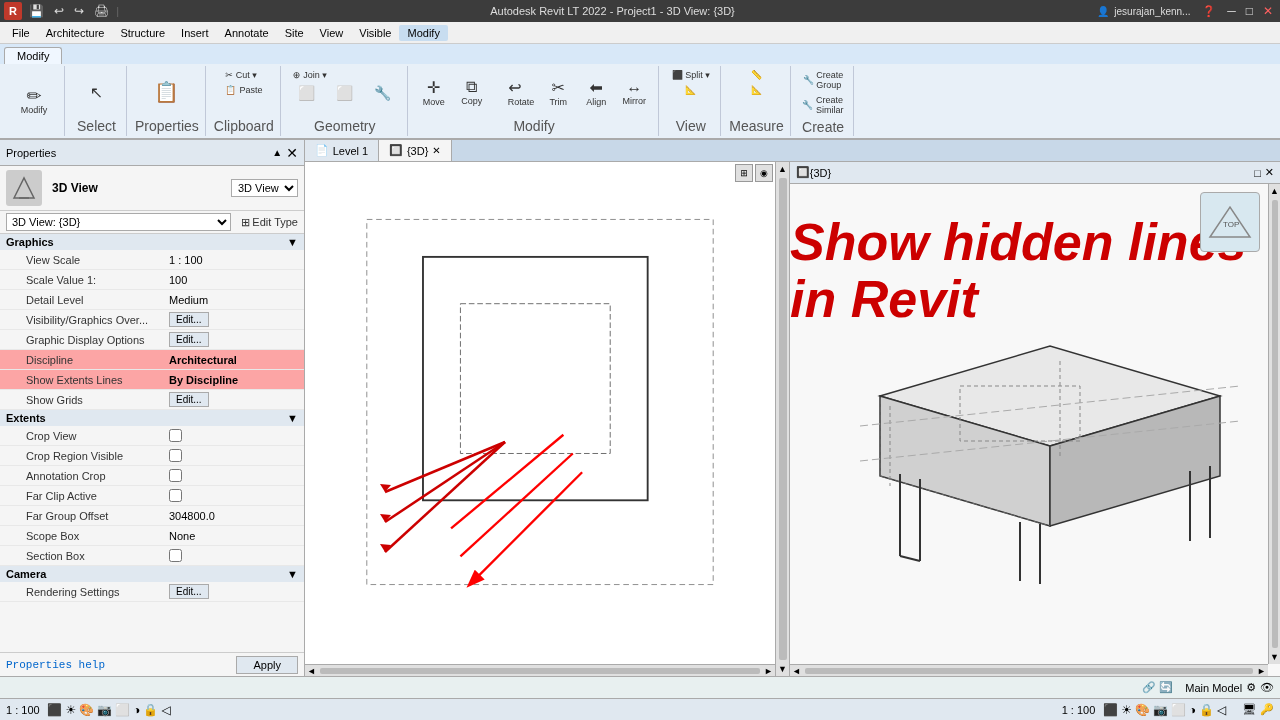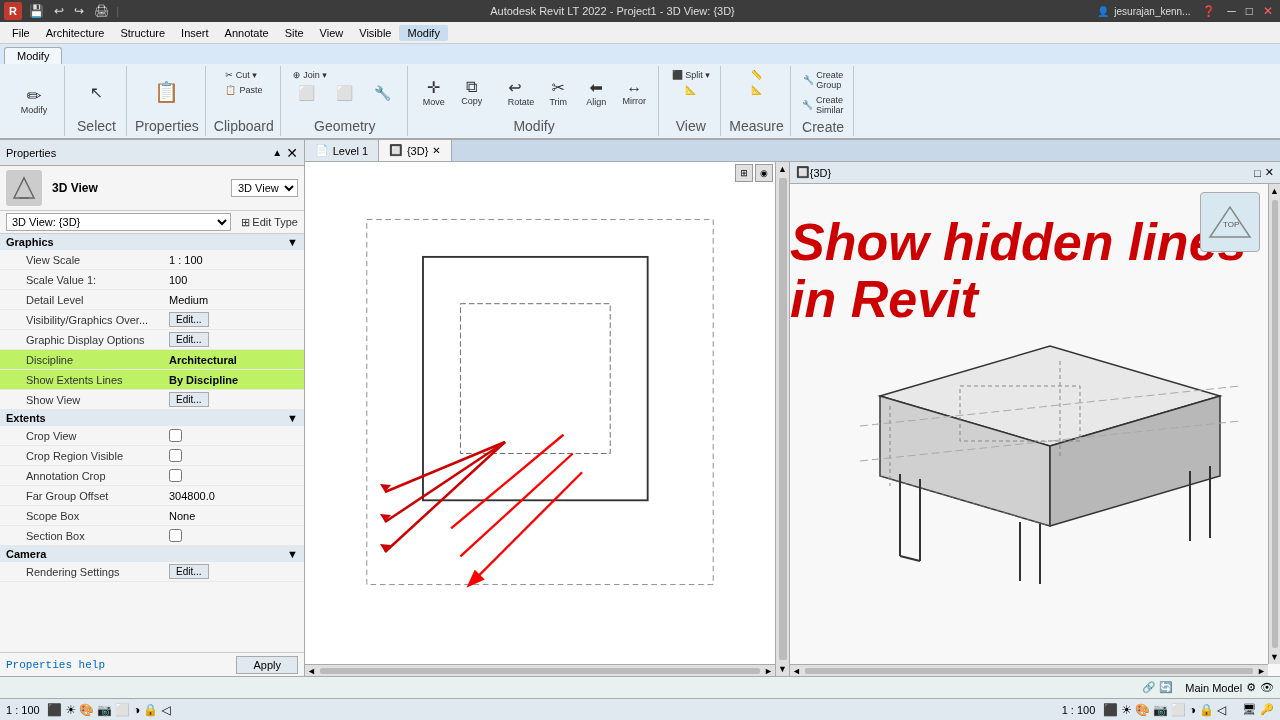--- a/index.html
+++ b/index.html
@@ -44,21 +44,21 @@
     #props-type-icon { width: 36px; height: 36px; background: #ccc; border-radius: 3px; display: flex; align-items: center; justify-content: center; }
     #props-type-selector { background: #fff; border: 1px solid #aaa; font-size: 11px; padding: 1px 2px; cursor: pointer; }
     #props-view-row {
       display: flex; align-items: center; padding: 2px 6px; gap: 4px; border-bottom: 1px solid #ccc;
     }
     #props-view-selector { flex: 1; background: #fff; border: 1px solid #aaa; font-size: 11px; padding: 1px; }
     #props-edit-type { font-size: 11px; color: #333; cursor: pointer; display: flex; align-items: center; gap: 2px; white-space: nowrap; }
     #props-table { flex: 1; overflow-y: auto; }
     .props-section-header { background: #e0e8f0; padding: 2px 6px; font-weight: bold; font-size: 11px; display: flex; justify-content: space-between; align-items: center; }
     .props-row { display: flex; align-items: center; height: 20px; border-bottom: 1px solid #e8e8e8; }
-    .props-row.highlighted-yellow { background: #bef264; }
+    .props-row.highlighted-yellow { background: #fca5a5; }
     .props-label { width: 145px; padding: 0 6px; font-size: 11px; color: #333; overflow: hidden; white-space: nowrap; margin-left: 20px; }
     .props-value { flex: 1; padding: 0 4px; font-size: 11px; overflow: hidden; white-space: nowrap; }
     .props-value-btn { background: #e0e8f0; border: 1px solid #aaa; font-size: 10px; padding: 1px 6px; cursor: pointer; margin-right: 4px; }
     .props-checkbox { width: 13px; height: 13px; margin-left: 4px; }
     #props-footer { height: 24px; display: flex; align-items: center; justify-content: flex-end; padding: 0 6px; border-top: 1px solid #ccc; }
     #props-apply-btn { background: #e0e8f0; border: 1px solid #aaa; padding: 2px 16px; cursor: pointer; font-size: 11px; }
 
     
     #view-area { flex: 1; display: flex; flex-direction: column; }
     #view-tabs-bar { height: 22px; background: #d0d8e8; display: flex; align-items: stretch; border-bottom: 1px solid #aaa; }
@@ -325,38 +325,42 @@
       </div>
       <div class="props-row highlighted-yellow">
         <span class="props-label">Discipline</span>
         <span class="props-value" style="cursor:pointer;font-weight:bold;">Architectural</span>
       </div>
       <div class="props-row highlighted-yellow">
         <span class="props-label">Show Extents Lines</span>
         <span class="props-value" style="cursor:pointer;font-weight:bold;">By Discipline</span>
       </div>
       <div class="props-row">
-        <span class="props-label">Show View</span>
+        <span class="props-label">Show Grids</span>
         <span class="props-value"><button class="props-value-btn">Edit...</button></span>
       </div>
 
       <div class="props-section-header">
         <span>Extents</span>
         <span style="cursor:pointer;">▼</span>
       </div>
       <div class="props-row">
         <span class="props-label">Crop View</span>
         <input type="checkbox" class="props-checkbox" style="">
       </div>
       <div class="props-row">
         <span class="props-label">Crop Region Visible</span>
         <input type="checkbox" class="props-checkbox" style="">
       </div>
       <div class="props-row">
         <span class="props-label">Annotation Crop</span>
+        <input type="checkbox" class="props-checkbox" style="">
+      </div>
+      <div class="props-row">
+        <span class="props-label">Far Clip Active</span>
         <input type="checkbox" class="props-checkbox" style="">
       </div>
       <div class="props-row">
         <span class="props-label">Far Group Offset</span>
         <span class="props-value" style="cursor:pointer;">304800.0</span>
       </div>
       <div class="props-row">
         <span class="props-label">Scope Box</span>
         <span class="props-value" style="cursor:pointer;">None</span>
       </div>

